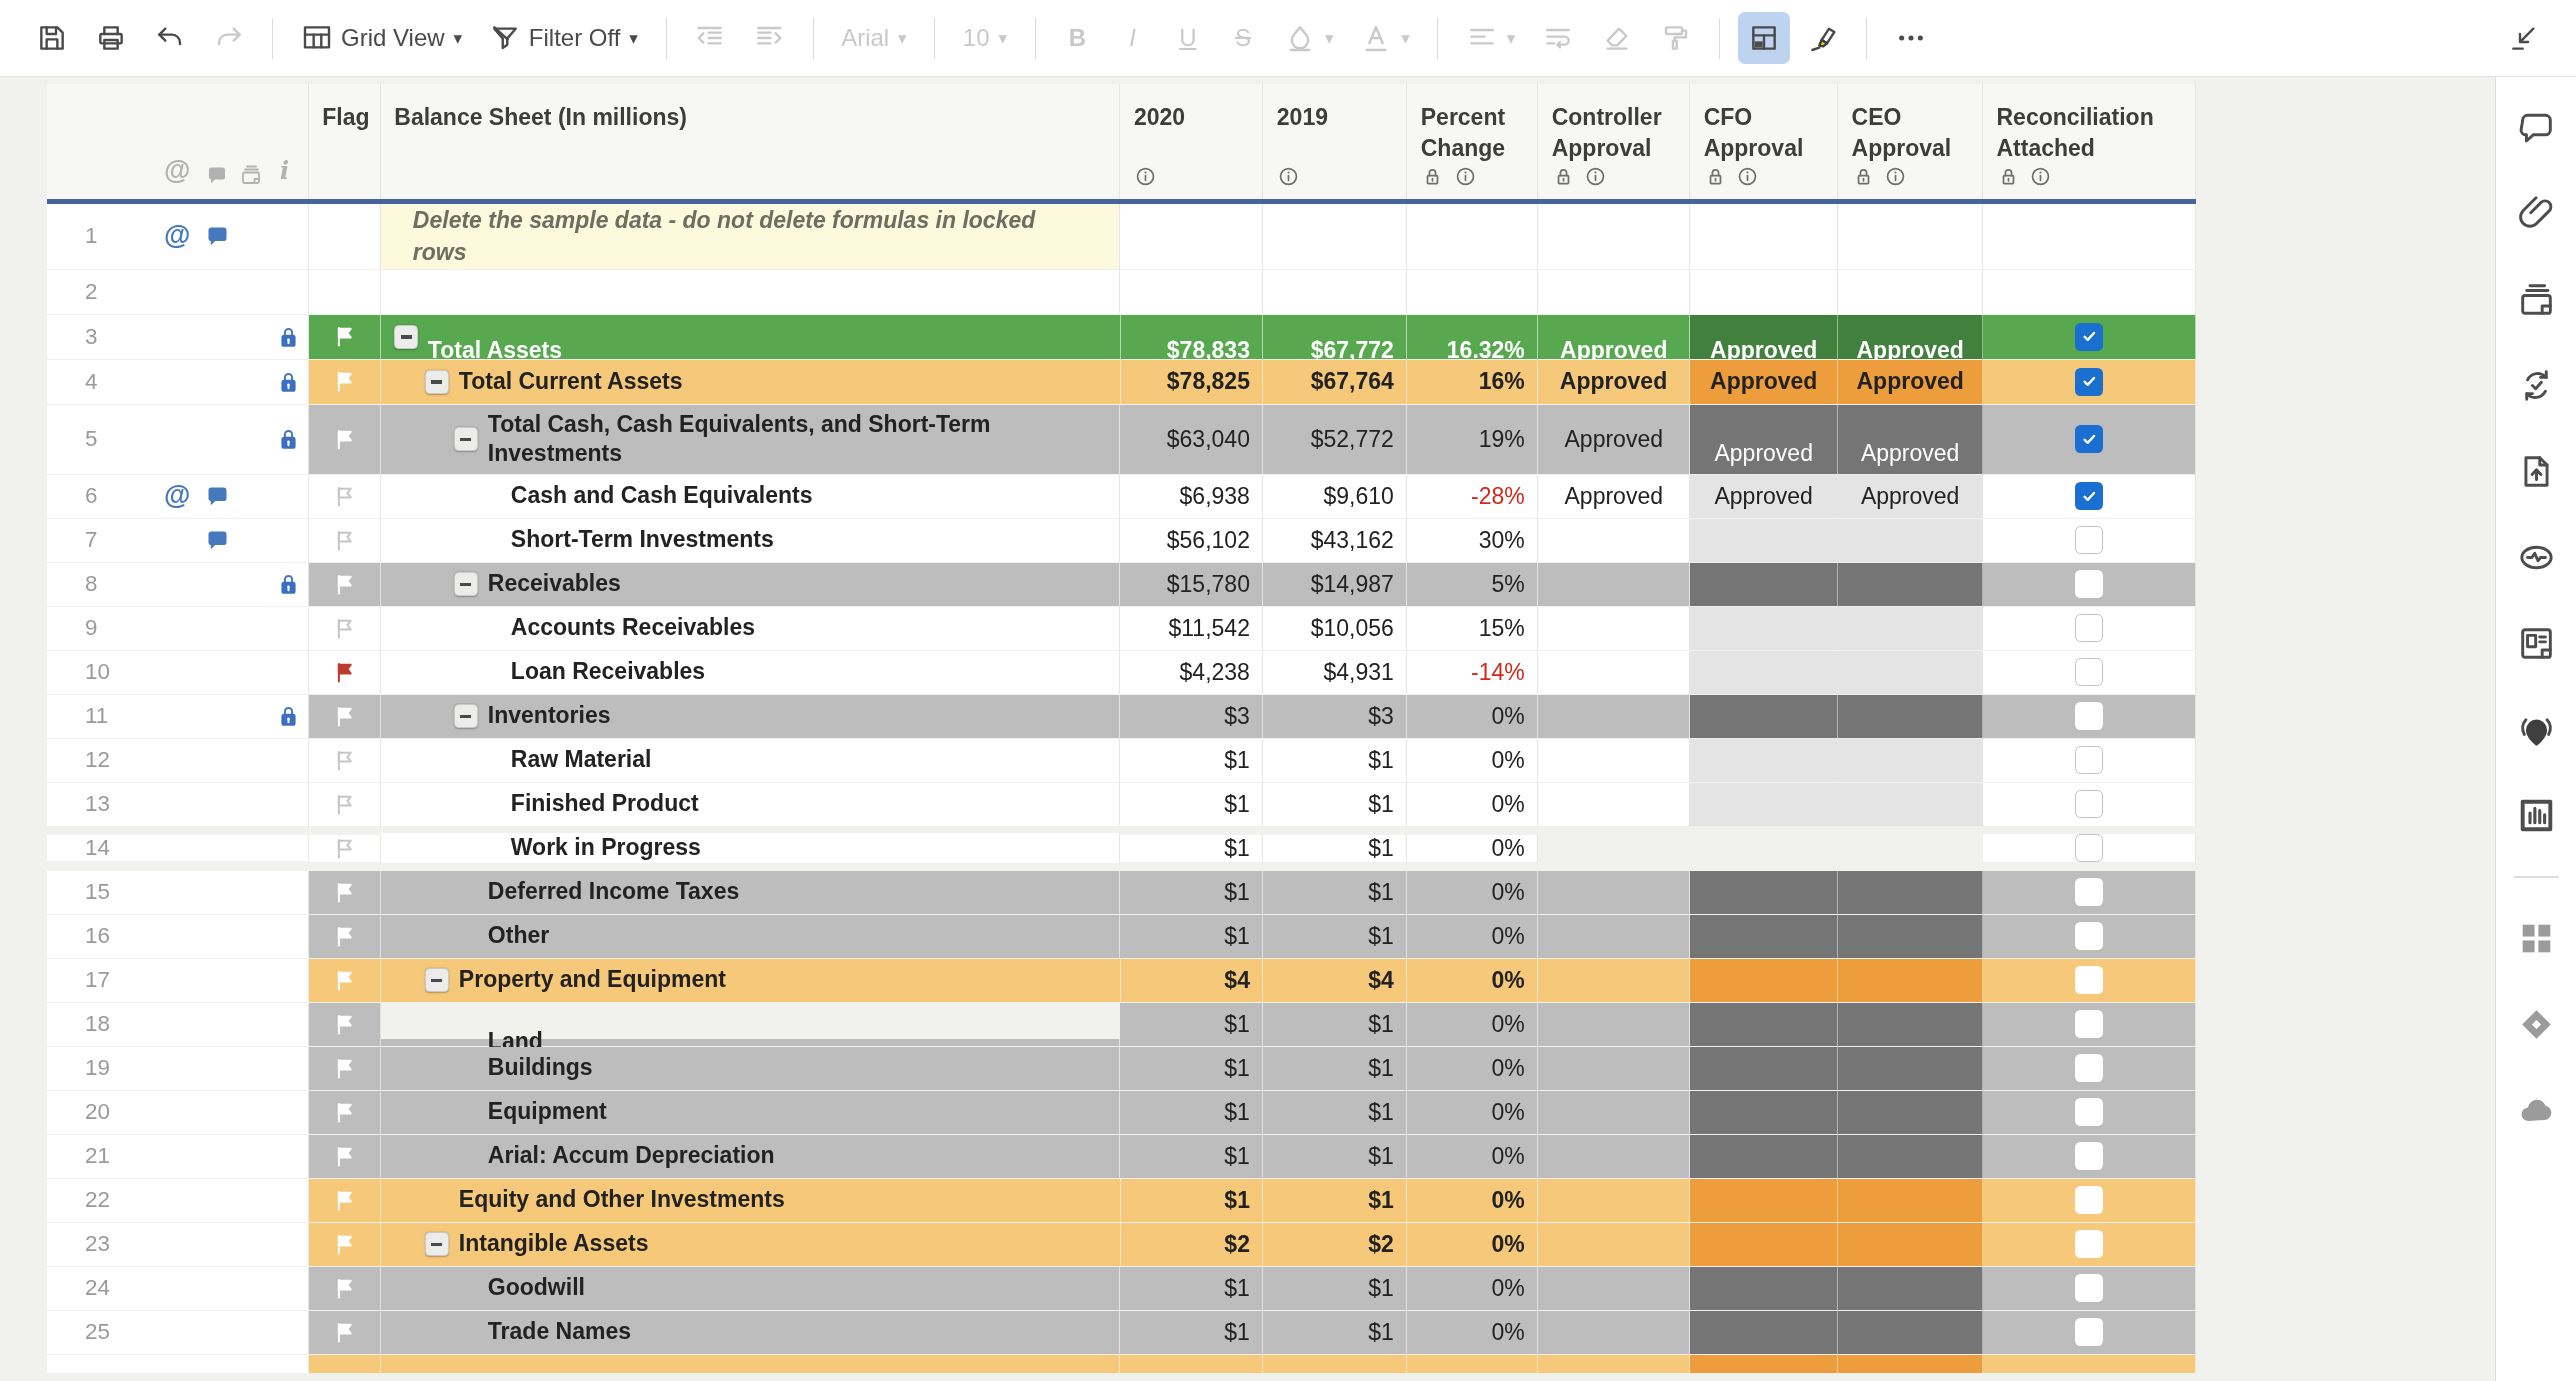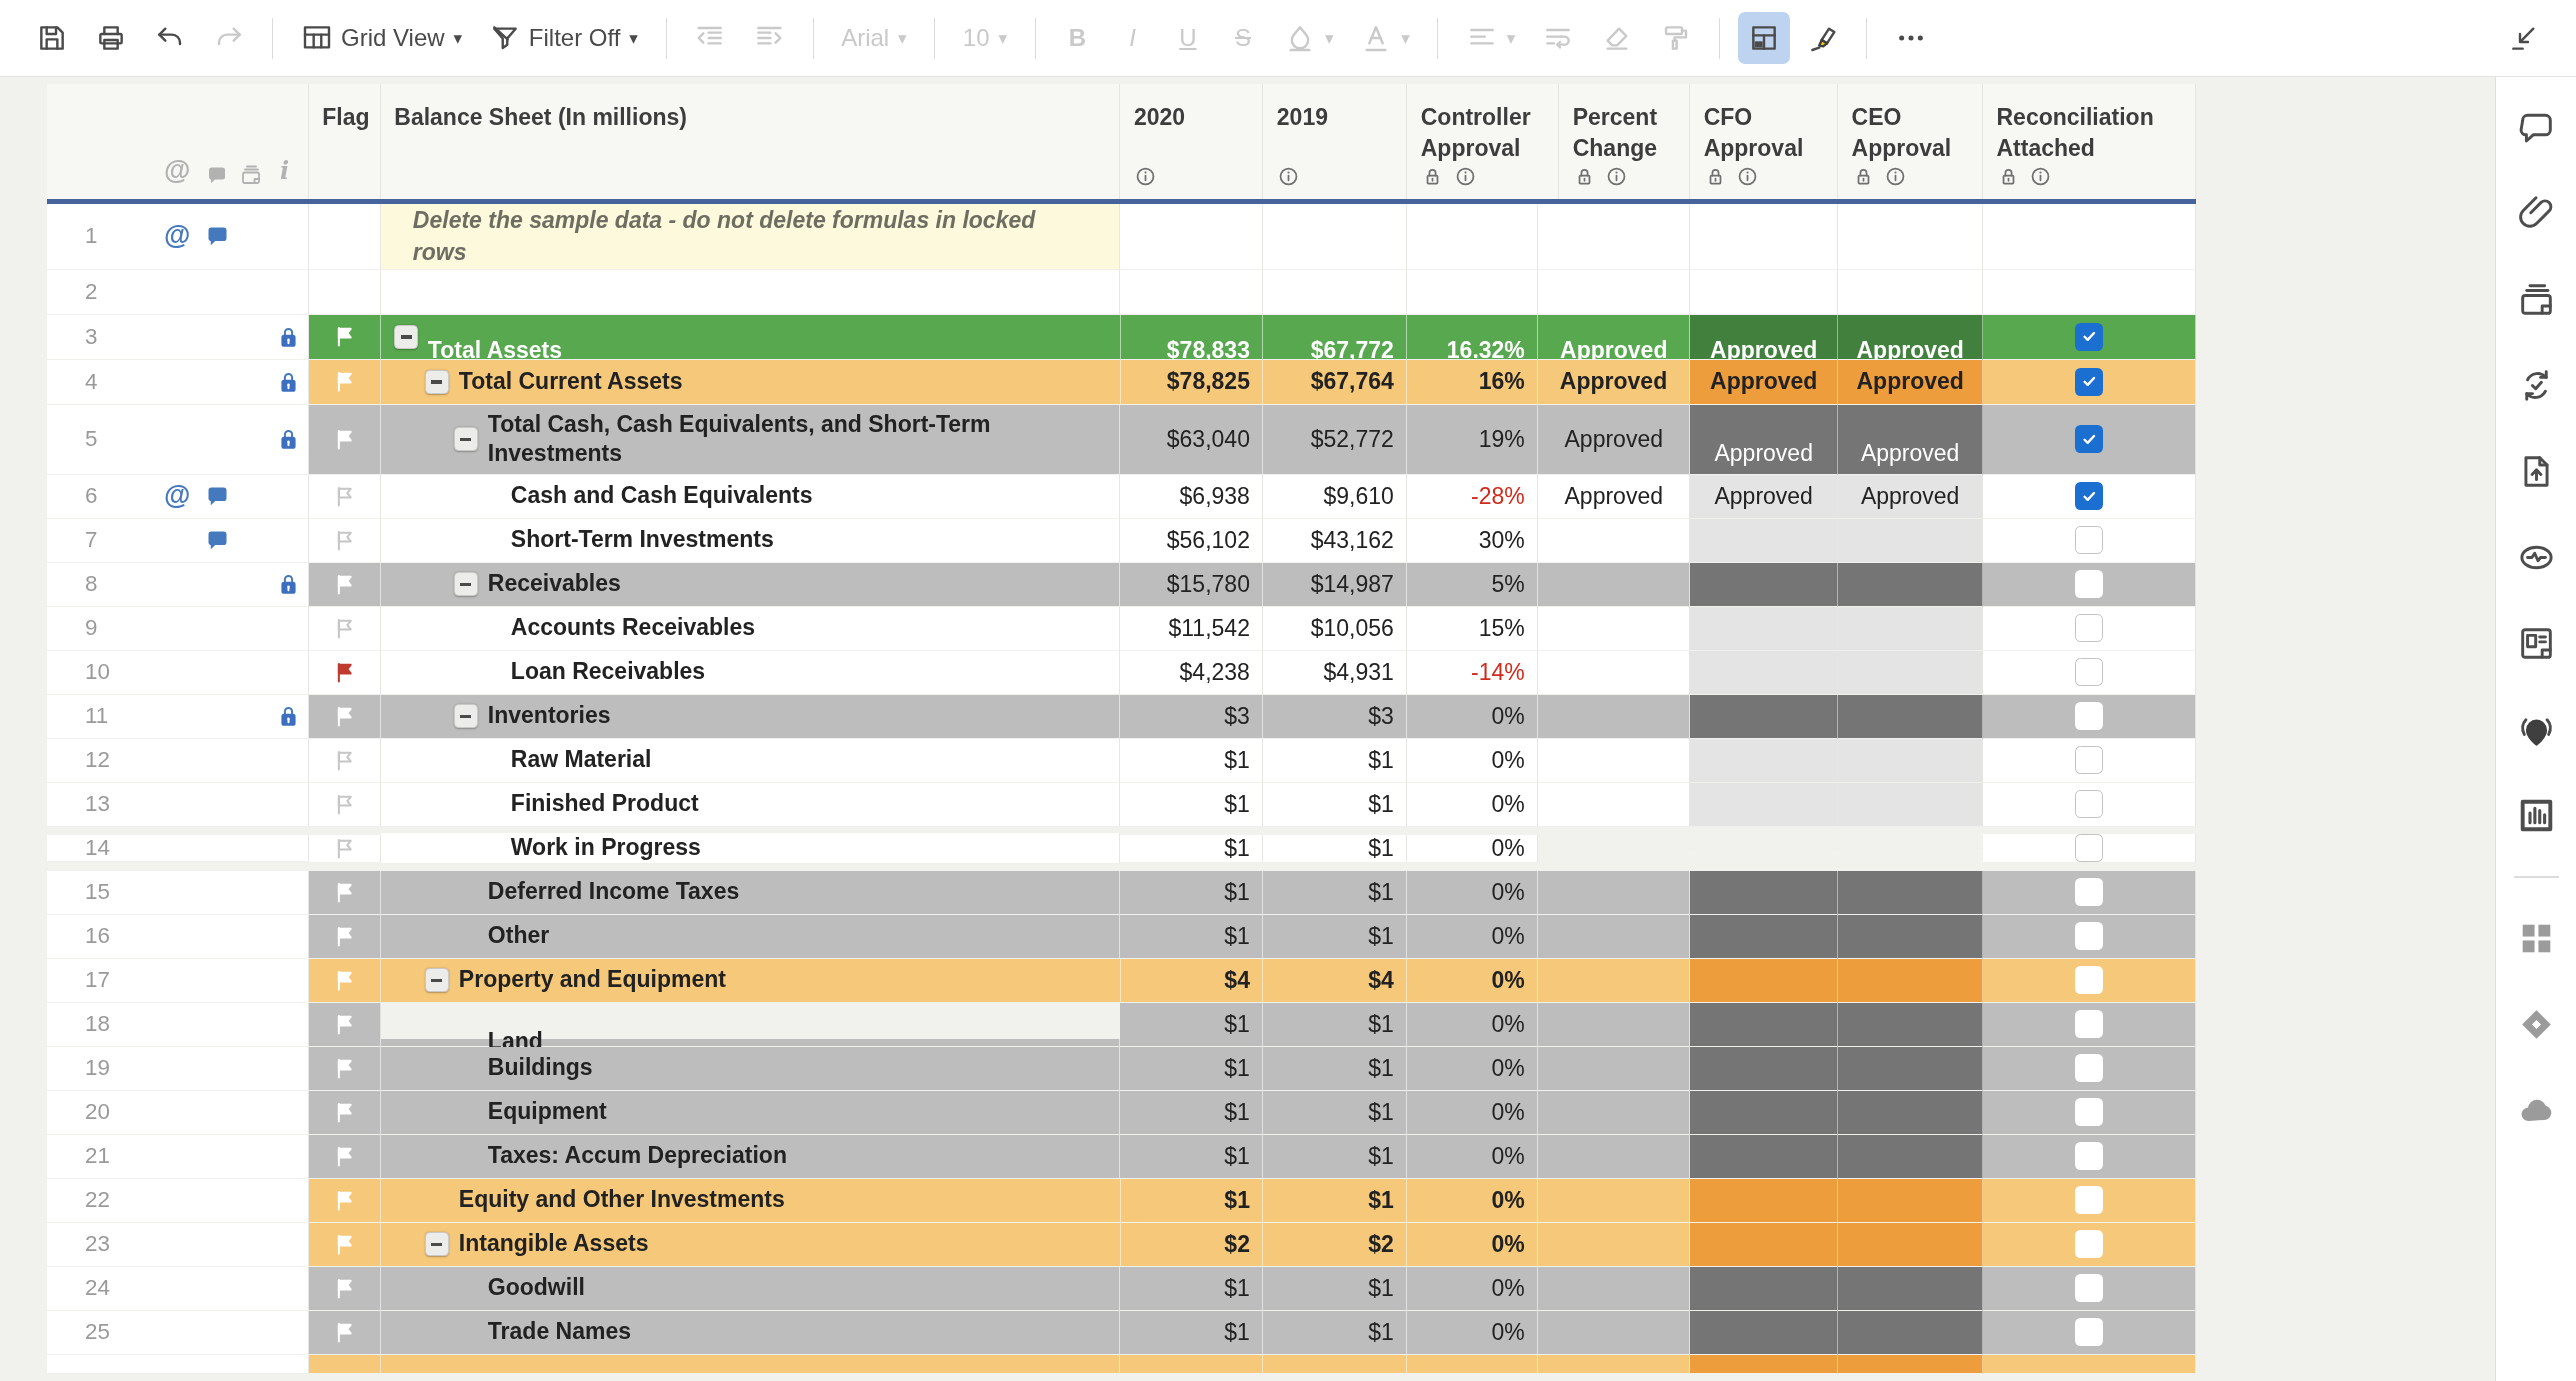--- a/index.html
+++ b/index.html
@@ -328,58 +328,58 @@
             <div class="h-icons">
               <span class="icon">
                 <svg viewBox="0 0 24 24" fill="none" stroke="currentColor" stroke-width="1.8" stroke-linecap="round" stroke-linejoin="round">
                   <circle cx="12" cy="12" r="8.3"></circle>
                   <path d="M12 11v5"></path>
                   <circle cx="12" cy="7.8" r="1.1" fill="currentColor" stroke="none"></circle>
                 </svg>
               </span>
             </div>
           </div>
+          <div class="h-cell col-pct">
+            <div>Percent Change</div>
+            <div class="h-icons">
+              <span class="icon">
+                <svg viewBox="0 0 24 24" fill="none" stroke="currentColor" stroke-width="1.8" stroke-linecap="round" stroke-linejoin="round">
+                  <path d="M8.8 11V8.2a3.2 3.2 0 0 1 6.4 0V11"></path>
+                  <rect x="6.8" y="11" width="10.4" height="8.5" rx="1"></rect>
+                  <path d="M12 14.2v2.3"></path>
+                </svg>
+              </span>
+              <span class="icon">
+                <svg viewBox="0 0 24 24" fill="none" stroke="currentColor" stroke-width="1.8" stroke-linecap="round" stroke-linejoin="round">
+                  <circle cx="12" cy="12" r="8.3"></circle>
+                  <path d="M12 11v5"></path>
+                  <circle cx="12" cy="7.8" r="1.1" fill="currentColor" stroke="none"></circle>
+                </svg>
+              </span>
+            </div>
+          </div>
           <div class="h-cell col-ctrl">
             <div>Controller Approval</div>
             <div class="h-icons">
               <span class="icon">
                 <svg viewBox="0 0 24 24" fill="none" stroke="currentColor" stroke-width="1.8" stroke-linecap="round" stroke-linejoin="round">
                   <path d="M8.8 11V8.2a3.2 3.2 0 0 1 6.4 0V11"></path>
                   <rect x="6.8" y="11" width="10.4" height="8.5" rx="1"></rect>
                   <path d="M12 14.2v2.3"></path>
                 </svg>
               </span>
               <span class="icon">
                 <svg viewBox="0 0 24 24" fill="none" stroke="currentColor" stroke-width="1.8" stroke-linecap="round" stroke-linejoin="round">
                   <circle cx="12" cy="12" r="8.3"></circle>
                   <path d="M12 11v5"></path>
                   <circle cx="12" cy="7.8" r="1.1" fill="currentColor" stroke="none"></circle>
                 </svg>
               </span>
             </div>
           </div>
-          <div class="h-cell col-pct">
-            <div>Percent Change</div>
-            <div class="h-icons">
-              <span class="icon">
-                <svg viewBox="0 0 24 24" fill="none" stroke="currentColor" stroke-width="1.8" stroke-linecap="round" stroke-linejoin="round">
-                  <path d="M8.8 11V8.2a3.2 3.2 0 0 1 6.4 0V11"></path>
-                  <rect x="6.8" y="11" width="10.4" height="8.5" rx="1"></rect>
-                  <path d="M12 14.2v2.3"></path>
-                </svg>
-              </span>
-              <span class="icon">
-                <svg viewBox="0 0 24 24" fill="none" stroke="currentColor" stroke-width="1.8" stroke-linecap="round" stroke-linejoin="round">
-                  <circle cx="12" cy="12" r="8.3"></circle>
-                  <path d="M12 11v5"></path>
-                  <circle cx="12" cy="7.8" r="1.1" fill="currentColor" stroke="none"></circle>
-                </svg>
-              </span>
-            </div>
-          </div>
           <div class="h-cell col-cfo">
             <div>CFO Approval</div>
             <div class="h-icons">
               <span class="icon">
                 <svg viewBox="0 0 24 24" fill="none" stroke="currentColor" stroke-width="1.8" stroke-linecap="round" stroke-linejoin="round">
                   <path d="M8.8 11V8.2a3.2 3.2 0 0 1 6.4 0V11"></path>
                   <rect x="6.8" y="11" width="10.4" height="8.5" rx="1"></rect>
                   <path d="M12 14.2v2.3"></path>
                 </svg>
               </span>
@@ -1113,21 +1113,21 @@
           </div>
           <div class="cell col-flag flagc bg-gray">
             <span class="icon">
               <svg viewBox="0 0 24 24" fill="none" stroke="currentColor" stroke-width="1.8" stroke-linecap="round" stroke-linejoin="round" style="width: 27px; height: 27px;">
                 <path d="M7 4.5V20" stroke="#fff"></path>
                 <path d="M7 5.2h10.5l-3 3.8 3 3.8H7z" fill="#fff" stroke="#fff"></path>
               </svg>
             </span>
           </div>
           <div class="cell col-primary bg-gray" style="padding-left: 107px;">
-            <span class="p-label">Taxes: Accum Depreciation</span>
+            <span class="p-label">Arial: Accum Depreciation</span>
           </div>
           <div class="cell col-2020 val bg-gray">
             <span class="">$1</span>
           </div>
           <div class="cell col-2019 val bg-gray">
             <span class="">$1</span>
           </div>
           <div class="cell col-pct pct bg-gray">
             <span class="">0%</span>
           </div>

